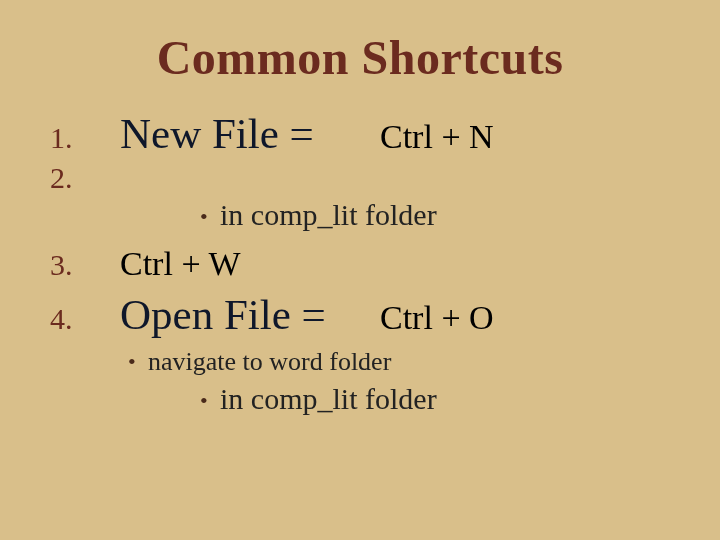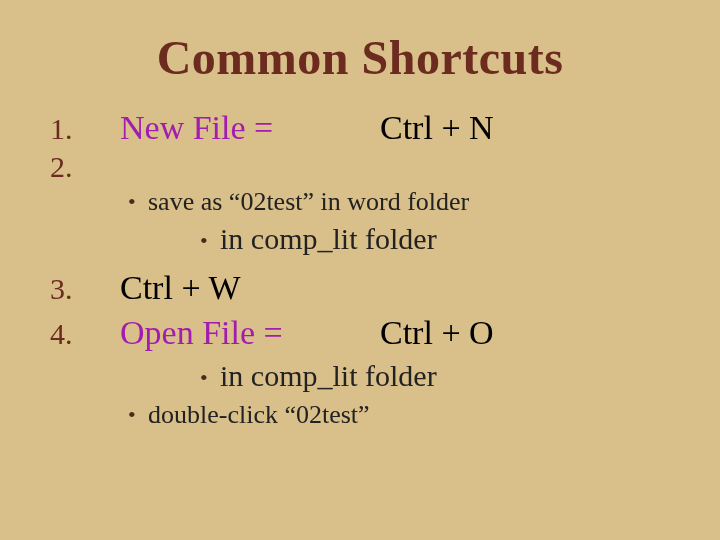--- a/index.html
+++ b/index.html
@@ -35,23 +35,23 @@
     width: 70px;
     flex: 0 0 70px;
     font-family: "Gabriola", Georgia, serif;
     color: #6b2b1f;
     font-size: 30px;
     line-height: 1;
   }
   .label {
     width: 260px;
     flex: 0 0 260px;
-    font-size: 34px;
+    font-size: 43px;
     line-height: 1.25;
-    color: #a21caf;
+    color: #0f172a;
   }
   .key {
     font-size: 34px;
     line-height: 1.25;
     color: #000000;
   }
   .sub {
     margin-left: 78px;
     font-size: 26px;
     line-height: 1.35;
@@ -93,32 +93,31 @@
   <div class="row">
     <div class="num">1.</div>
     <div class="label">New File =</div>
     <div class="key">Ctrl + N</div>
   </div>
 
   <div class="row">
     <div class="num">2.</div>
   </div>
 
-  <div class="sub dot">save as “02test” in word folder</div>
   <div class="sub2 dot2">in comp_lit folder</div>
 
   <div class="block-gap"></div>
 
   <div class="row">
     <div class="num">3.</div>
     <div class="key">Ctrl + W</div>
   </div>
 
   <div class="row">
     <div class="num">4.</div>
     <div class="label">Open File =</div>
     <div class="key">Ctrl + O</div>
   </div>
 
+  <div class="sub dot">navigate to word folder</div>
   <div class="sub2 dot2">in comp_lit folder</div>
-  <div class="sub dot">double-click “02test”</div>
 
 </div>
 
 </body></html>

